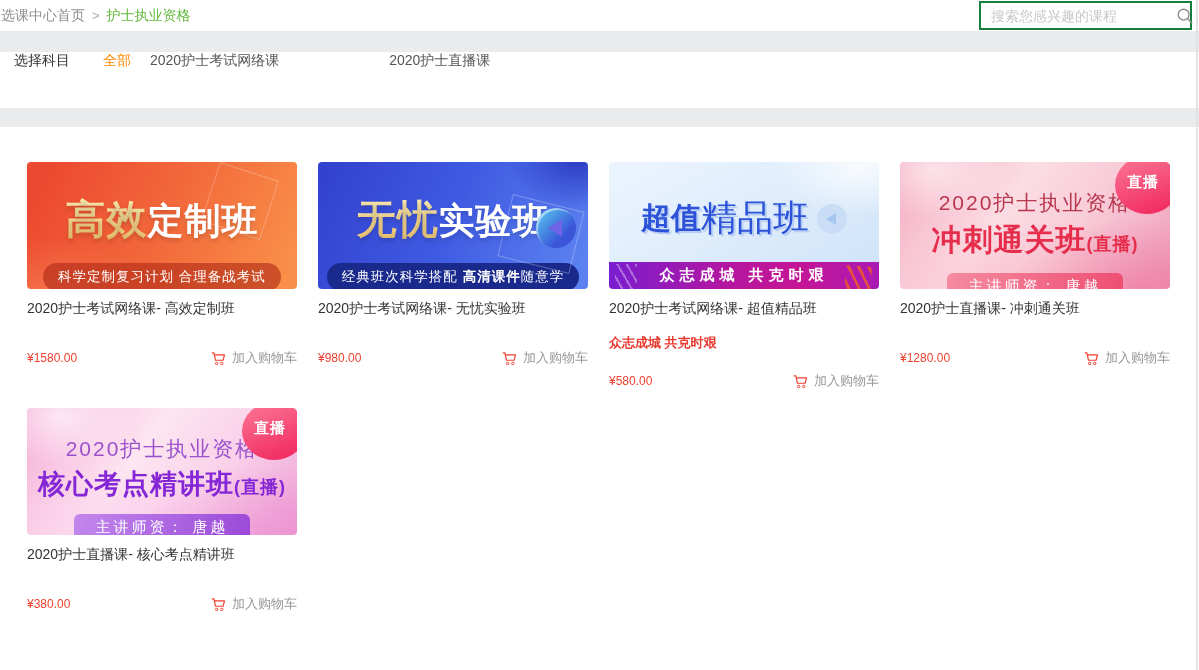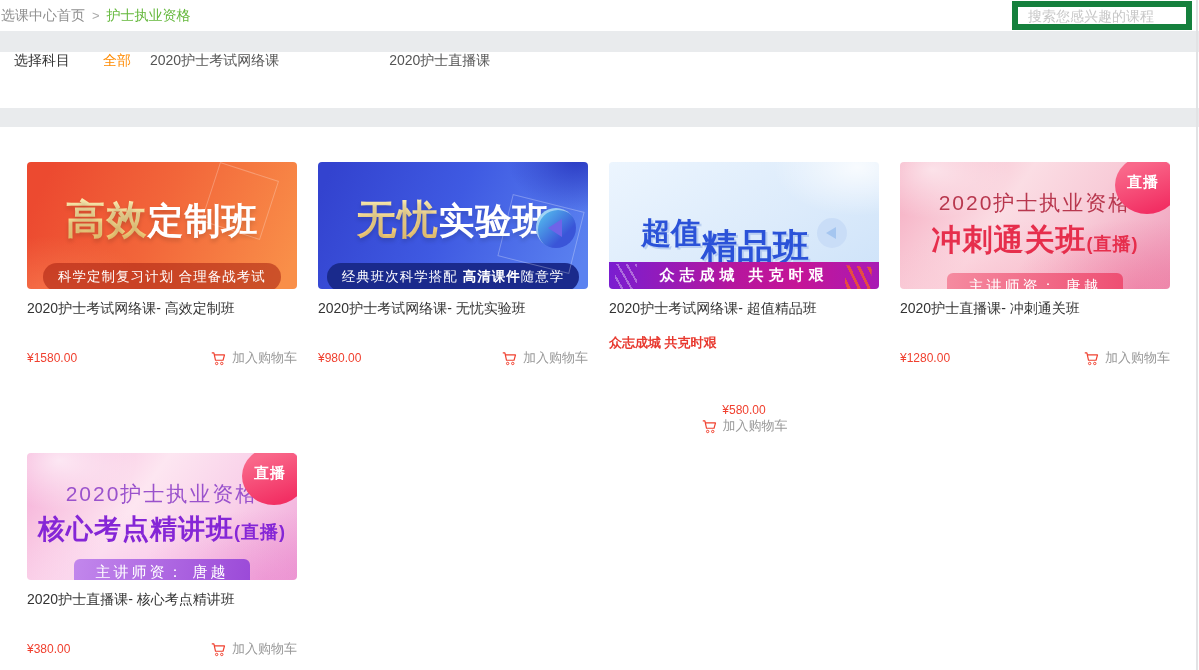--- a/index.html
+++ b/index.html
@@ -7,21 +7,21 @@
     font-family:"Liberation Sans","DejaVu Sans",sans-serif; }
   .page { position:relative; width:1199px; height:670px; background:#fff; }
   .right-edge { position:absolute; top:0; right:1px; width:2px; height:670px; background:#e2e3e5; z-index:50; }
 
   
   .crumb-bar { height:31px; display:flex; align-items:center; padding-left:1px; position:relative; background:#fff; }
   .crumb { font-size:14px; color:#8f8f8f; display:flex; align-items:center; gap:7px; }
   .crumb .home { color:#8f8f8f; cursor:pointer; }
   .crumb .sep { color:#aaa; font-size:13px; }
   .crumb .cur { color:#64b83c; }
-  .search-box { position:absolute; top:1px; right:7px; width:180px; height:29px; border:6px solid #15803d; background:#fff; display:flex; align-items:center; }
+  .search-box { position:absolute; top:1px; right:7px; width:213px; height:29px; border:2px solid #15803d; background:#fff; display:flex; align-items:center; }
   .search-box input { flex:1; border:0; outline:none; font-size:14px; color:#555; padding:0 4px 0 10px; font-family:inherit; background:transparent; }
   .search-box input::placeholder { color:#c8c8c8; }
   .search-box .sicon { width:30px; display:flex; align-items:center; justify-content:center; cursor:pointer; }
 
   .band { width:100%; background:#e9ebed; }
   .band1 { height:21px; }
   .band2 { height:19px; }
 
   
   .filter-row { height:56px; display:flex; align-items:flex-start; background:#fff; font-size:14px; }
@@ -32,21 +32,21 @@
   .fopt.o2 { margin-left:19px; }
   .fopt.o3 { margin-left:110px; }
 
   
   .grid { padding:35px 0 0 27px; display:grid; grid-template-columns:repeat(4,270px); column-gap:21px; row-gap:18px; align-items:start; }
   .card { width:270px; }
   .banner { position:relative; width:270px; height:127px; border-radius:4px; overflow:hidden; cursor:pointer; }
   .ctitle { margin-top:9px; font-size:14px; line-height:20px; color:#333; cursor:pointer; }
   .ctag { margin-top:17px; font-size:13px; line-height:16px; color:#e8392f; font-weight:600; }
   .price-row { margin-top:31px; display:flex; align-items:center; justify-content:space-between; }
-  .card.has-tag .price-row { margin-top:52px;flex-direction:column; }
+  .card.has-tag .price-row { margin-top:21px; }
   .price { font-size:12px; color:#f0402f; }
   .cart-btn { display:flex; align-items:center; gap:5px; font-size:13px; color:#999; cursor:pointer; }
 
   
   .b1 { background:
     radial-gradient(150px 90px at 8% 108%, rgba(255,150,100,.45), transparent 70%),
     linear-gradient(115deg,#ec4a30 8%,#f2663a 48%,#f98f49 95%); }
   .b1 .deco-sq { position:absolute; top:8px; right:26px; width:62px; height:62px; border:1px solid rgba(255,255,255,.25); transform:rotate(18deg); }
   .big-line { display:flex; justify-content:center; align-items:baseline; margin-top:30px; text-shadow:0 3px 4px rgba(0,0,0,.15); }
   .gold { font-size:40px; font-weight:800; background:linear-gradient(180deg,#fdf2bb,#f3c468); -webkit-background-clip:text; background-clip:text; color:transparent; letter-spacing:1px; }
@@ -64,21 +64,21 @@
   .play2 { position:absolute; top:46px; right:12px; width:40px; height:40px; border-radius:50%;
     background:linear-gradient(135deg,#56c6f0 5%,#3a55d8 70%); box-shadow:inset 2px 2px 0 rgba(255,255,255,.45); display:flex; align-items:center; justify-content:center; }
   .tri-left { width:0; height:0; border-top:9px solid transparent; border-bottom:9px solid transparent; border-right:14px solid #6f63e8; margin-right:3px; }
 
   
   .b3 { background:
     radial-gradient(120px 70px at 92% 4%, rgba(255,255,255,.8), transparent 70%),
     linear-gradient(150deg,#ecf5fe 0%,#dcebfb 55%,#cde2f9 100%); }
   .b3-title { display:flex; justify-content:center; align-items:center; margin-top:32px; color:#2b52d8; text-shadow:2px 2px 0 rgba(140,170,230,.45); }
   .b3-title .em { font-size:30px; font-weight:800; }
-  .b3-title .rest { font-size:36px; font-weight:700;margin-top:29px; }
+  .b3-title .rest { font-size:36px; font-weight:400; }
   .play3 { width:30px; height:30px; border-radius:50%; background:#c9ddf7; margin-left:8px; display:flex; align-items:center; justify-content:center; text-shadow:none; }
   .play3 .tri-left { border-top-width:6px; border-bottom-width:6px; border-right:10px solid #a5c6f0; margin-right:2px; }
   .b3-sub { margin-top:18px; text-align:center; font-size:16px; color:#8d9bb3; letter-spacing:5px; }
   .b3-strip { position:absolute; left:0; bottom:0; width:100%; height:27px; display:flex; align-items:center; justify-content:center;
     background:linear-gradient(90deg,#7a1ed0 0%,#b5169e 45%,#c51597 70%,#a81ab4 100%); }
   .b3-strip:before { content:""; position:absolute; right:8px; top:4px; width:26px; height:30px;
     background:repeating-linear-gradient(60deg, transparent 0 6px, rgba(240,90,40,.8) 6px 9px); transform:rotate(4deg); }
   .b3-strip:after { content:""; position:absolute; left:6px; top:2px; width:22px; height:26px;
     background:repeating-linear-gradient(60deg, transparent 0 6px, rgba(255,255,255,.35) 6px 8px); }
   .b3-strip span { font-size:15px; font-weight:700; color:#fff; letter-spacing:5px; }

